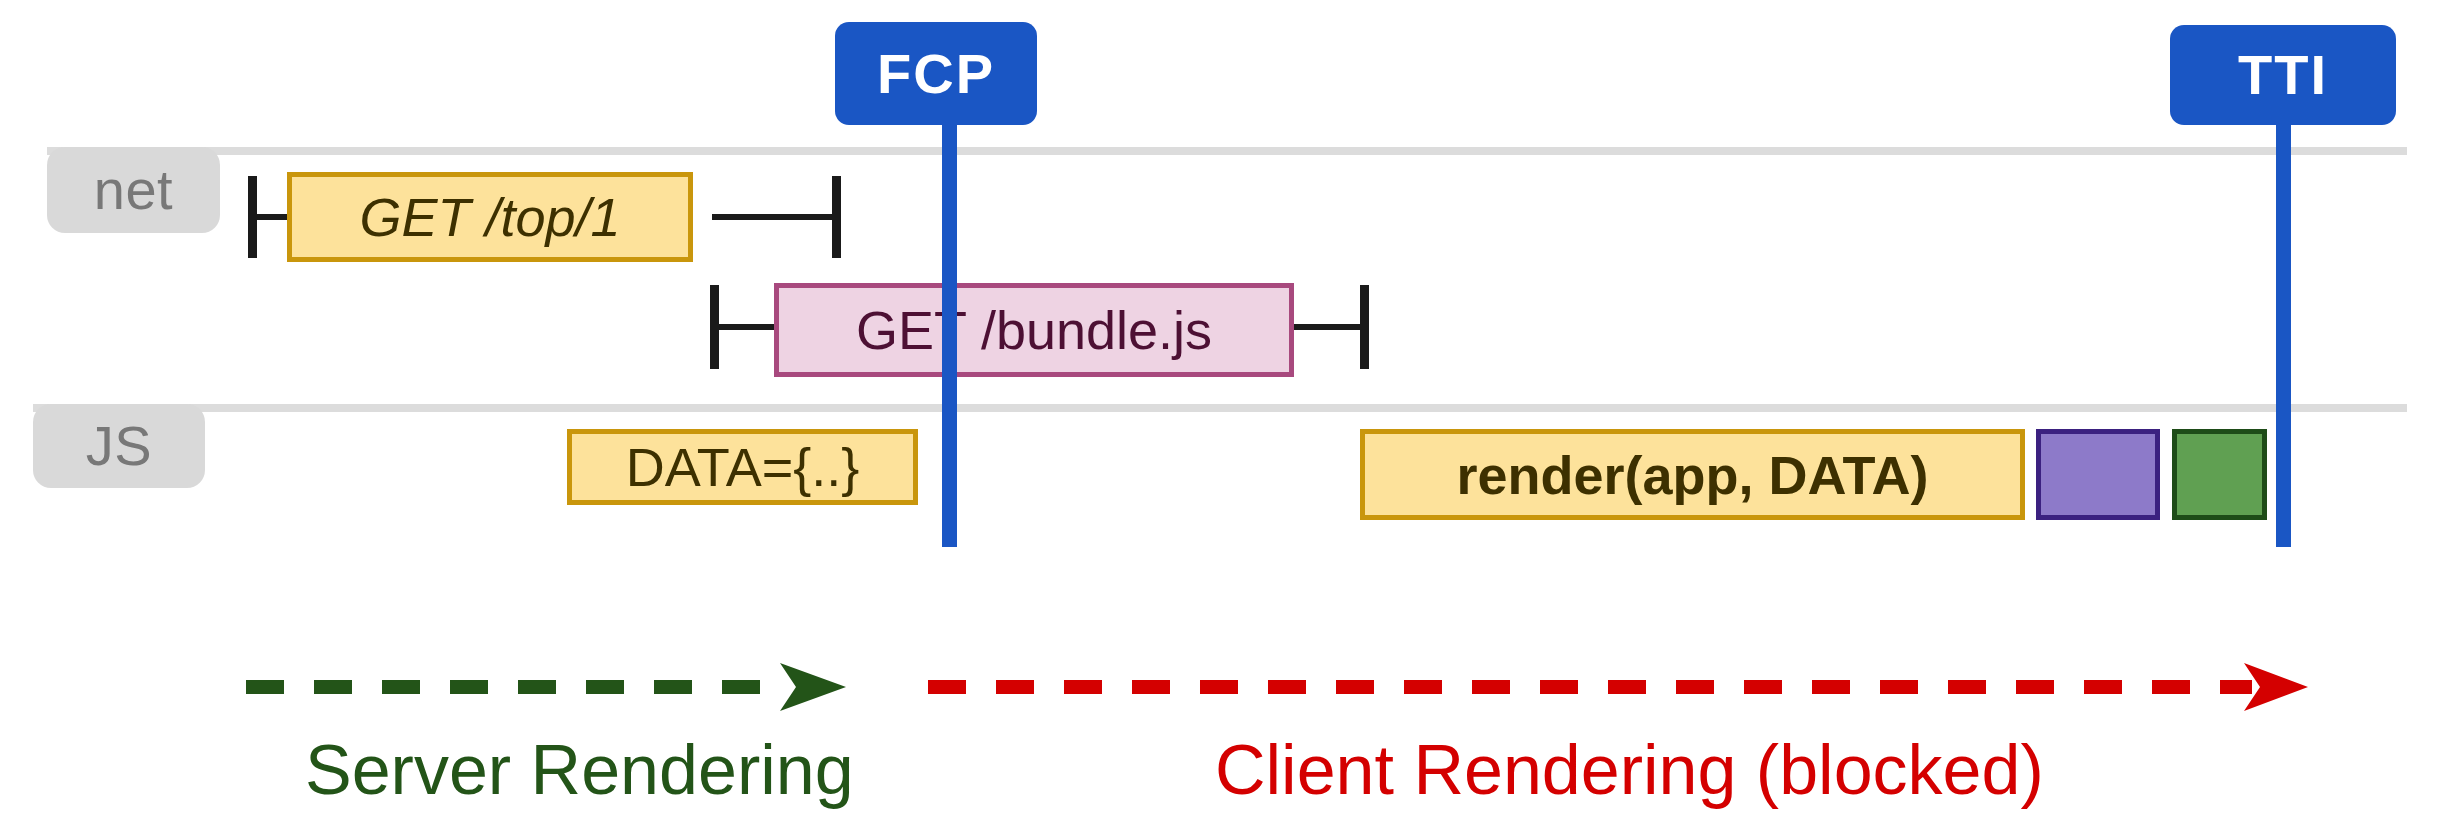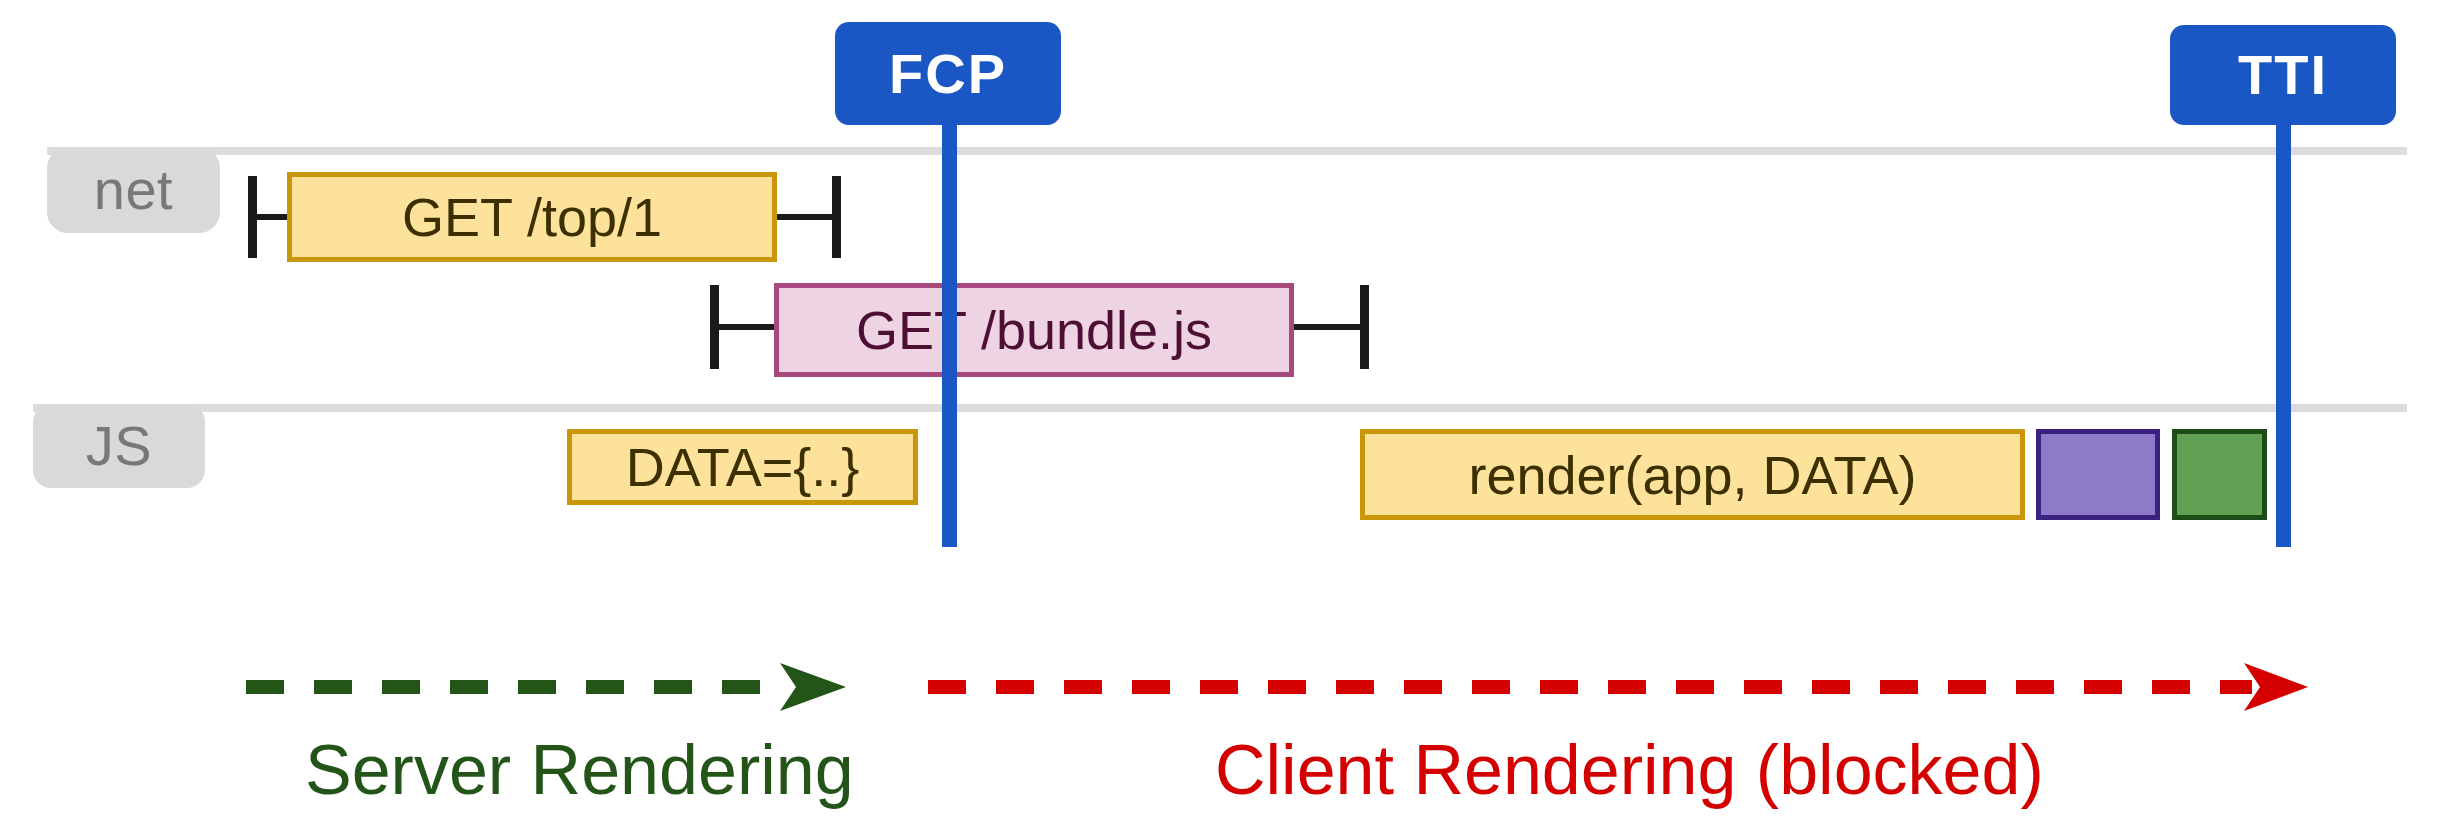--- a/index.html
+++ b/index.html
@@ -107,30 +107,30 @@
     position: absolute;
   }
 </style>
 </head>
 <body>
 
 <div id="stage">
 
   <div class="lane-line" style="left:47px; top:147px; width:2360px;"></div>
 
-  <div class="lane-badge" style="left:47px; top:147px; width:173px; height:86px;border-radius:21px;">
+  <div class="lane-badge" style="left:47px; top:147px; width:173px; height:86px;">
     <span>net</span>
   </div>
 
   <div class="whisker" style="left:248px; top:176px; height:82px;"></div>
   <div class="whisker-stem" style="left:248px; top:214px; width:42px;"></div>
   <div class="whisker-stem" style="left:712px; top:214px; width:126px;"></div>
   <div class="whisker" style="left:832px; top:176px; height:82px;"></div>
 
-  <div class="bar bar-yellow" style="left:287px; top:172px; width:490px; height:90px;">
+  <div class="bar bar-yellow" style="left:287px; top:172px; width:406px; height:90px;font-style:italic;">
     <span>GET /top/1</span>
   </div>
 
   <div class="whisker" style="left:710px; top:285px; height:84px;"></div>
   <div class="whisker-stem" style="left:710px; top:324px; width:68px;"></div>
   <div class="whisker-stem" style="left:1288px; top:324px; width:78px;"></div>
   <div class="whisker" style="left:1360px; top:285px; height:84px;"></div>
 
   <div class="bar bar-pink" style="left:774px; top:283px; width:520px; height:94px;">
     <span>GET /bundle.js</span>
@@ -139,30 +139,30 @@
   <div class="lane-line" style="left:33px; top:404px; width:2374px;"></div>
 
   <div class="lane-badge" style="left:33px; top:404px; width:172px; height:84px;">
     <span>JS</span>
   </div>
 
   <div class="bar bar-yellow" style="left:567px; top:429px; width:351px; height:76px;">
     <span>DATA={..}</span>
   </div>
 
-  <div class="bar bar-yellow" style="left:1360px; top:429px; width:665px; height:91px;">
+  <div class="bar bar-yellow" style="left:1360px; top:429px; width:665px; height:91px;font-weight:bold;">
     <span>render(app, DATA)</span>
   </div>
 
   <div class="block-purple" style="left:2036px; top:429px; width:124px; height:91px;"></div>
 
   <div class="block-green" style="left:2172px; top:429px; width:95px; height:91px;"></div>
 
   <div class="marker-line" style="left:942px; top:110px; height:437px;"></div>
-  <div class="marker-badge" style="left:835px; top:22px; width:226px; height:103px;">
+  <div class="marker-badge" style="left:835px; top:22px; width:202px; height:103px;">
     <span>FCP</span>
   </div>
 
   <div class="marker-line" style="left:2276px; top:110px; height:437px;"></div>
   <div class="marker-badge" style="left:2170px; top:25px; width:226px; height:100px;">
     <span>TTI</span>
   </div>
 
   <svg class="arrow-svg" style="left:240px; top:655px;" width="620" height="64" viewBox="0 0 620 64">
     <line x1="6" y1="32" x2="548" y2="32" stroke="#235418" stroke-width="14" stroke-dasharray="38,30" stroke-linecap="butt"></line>

